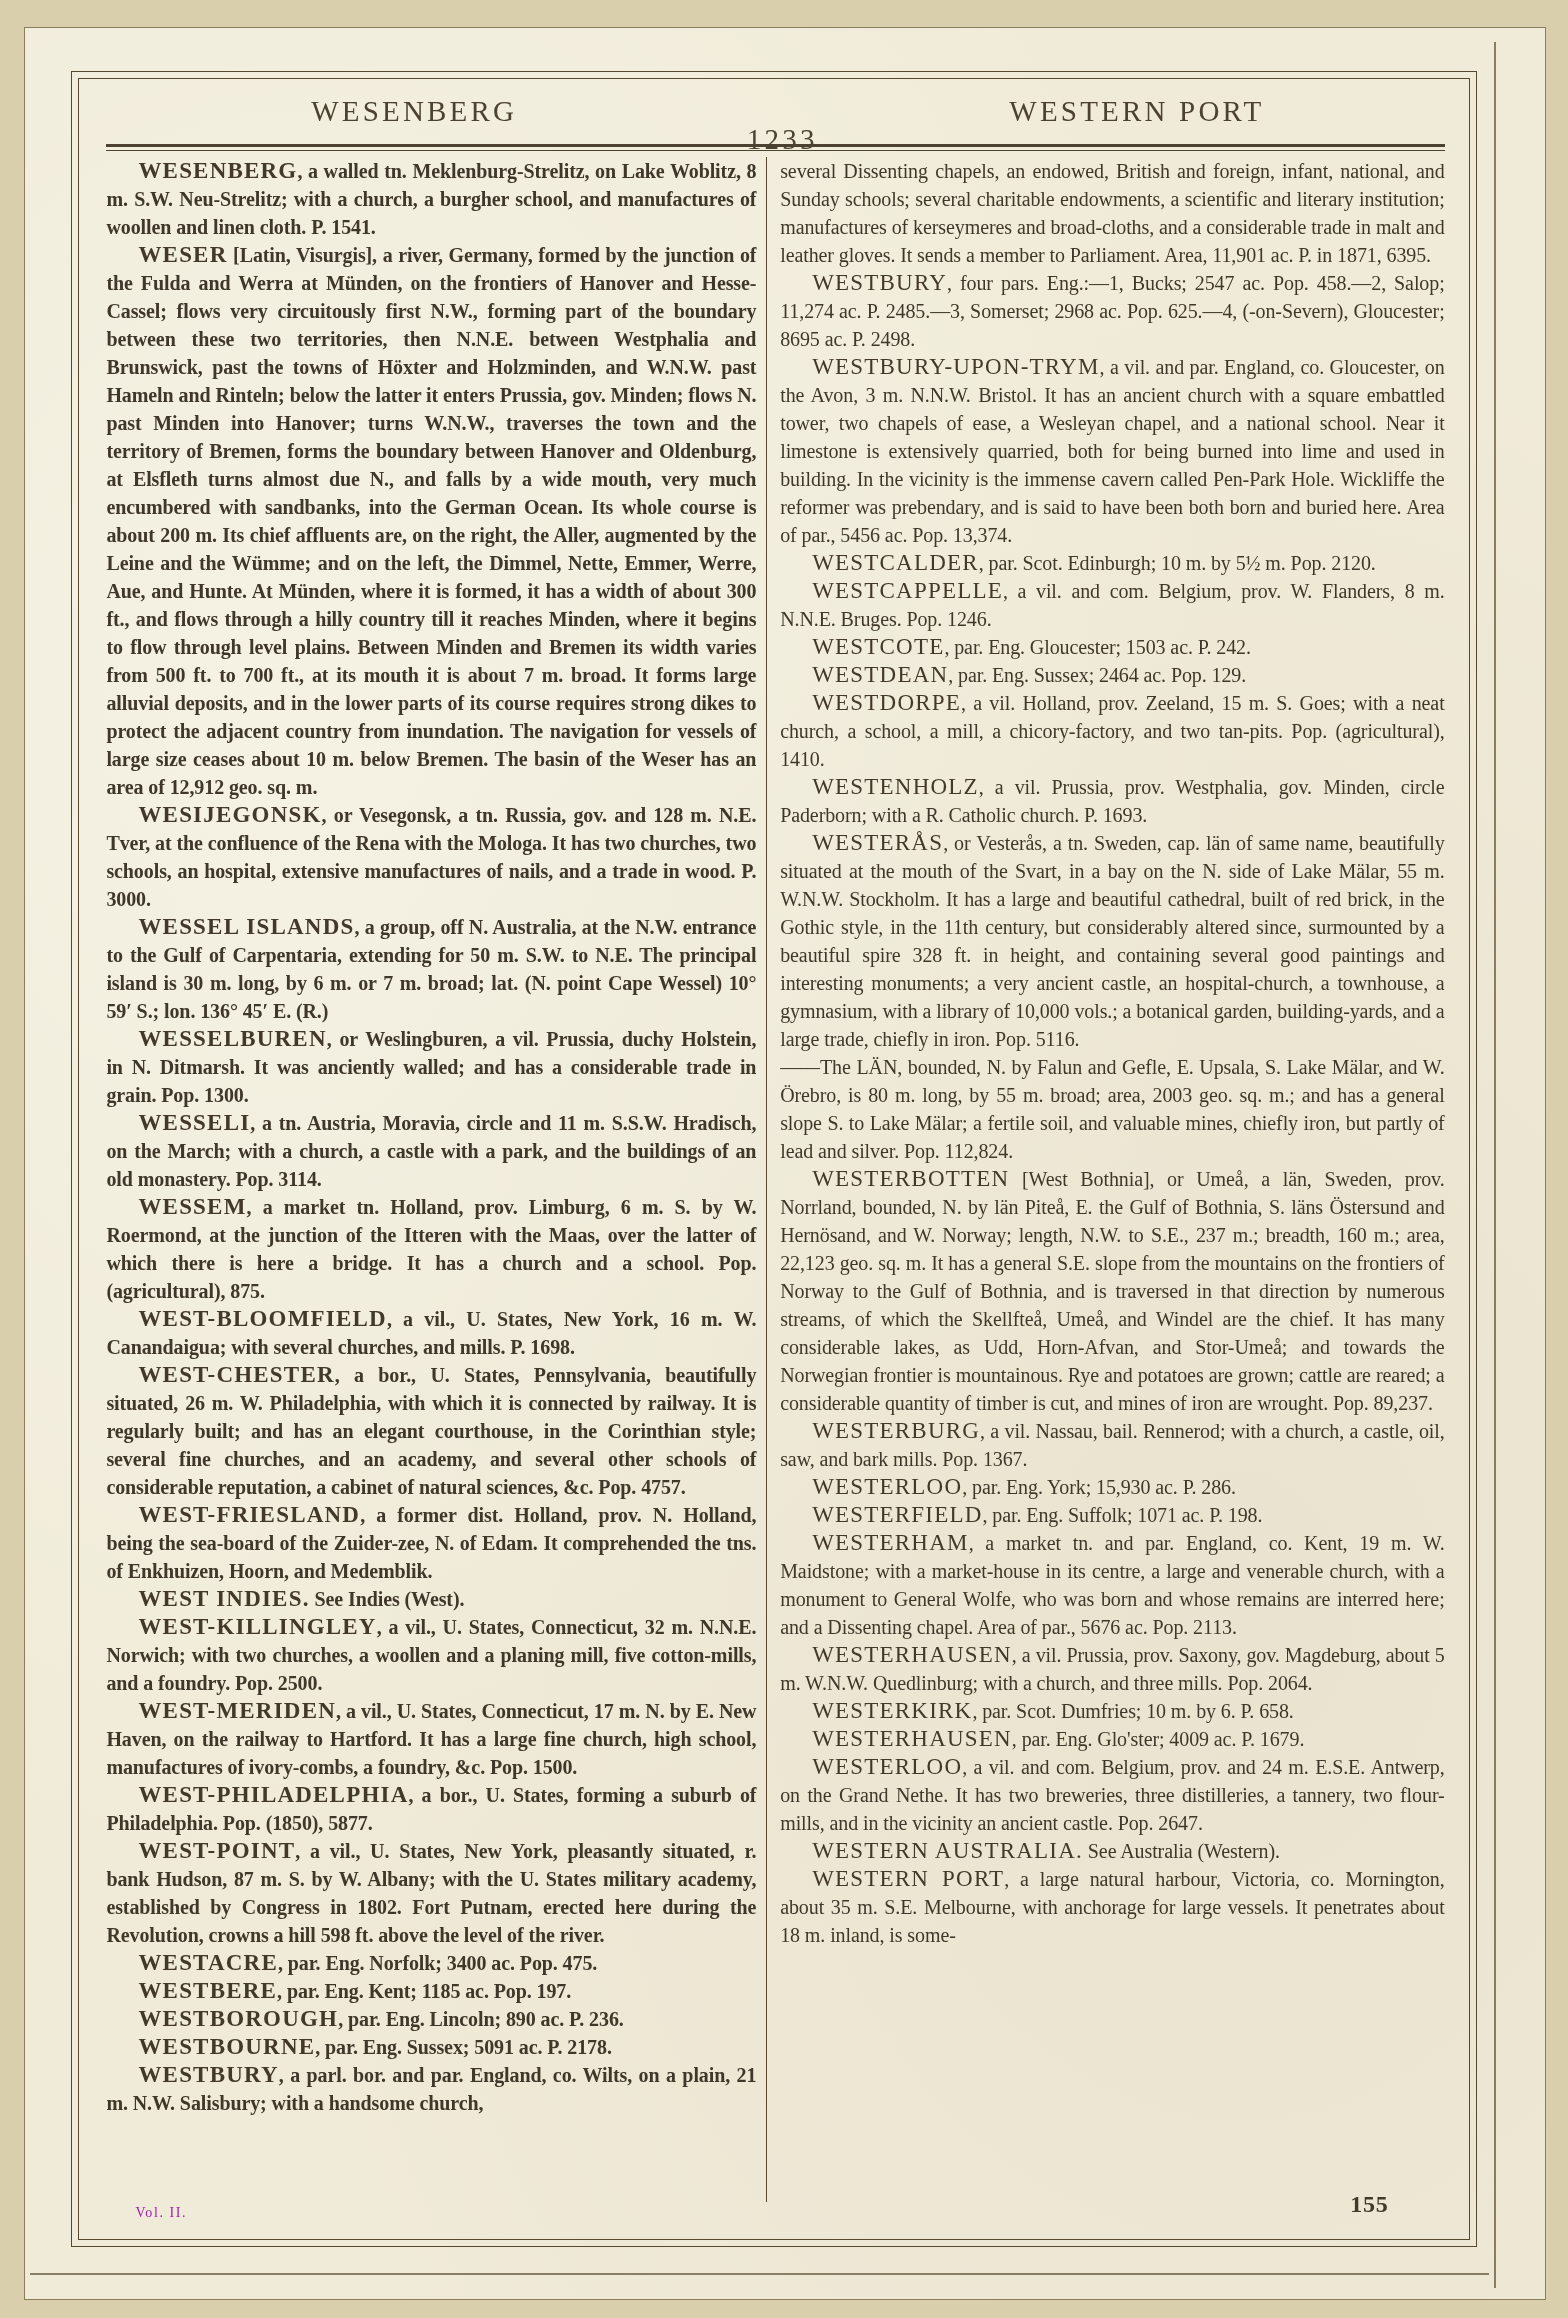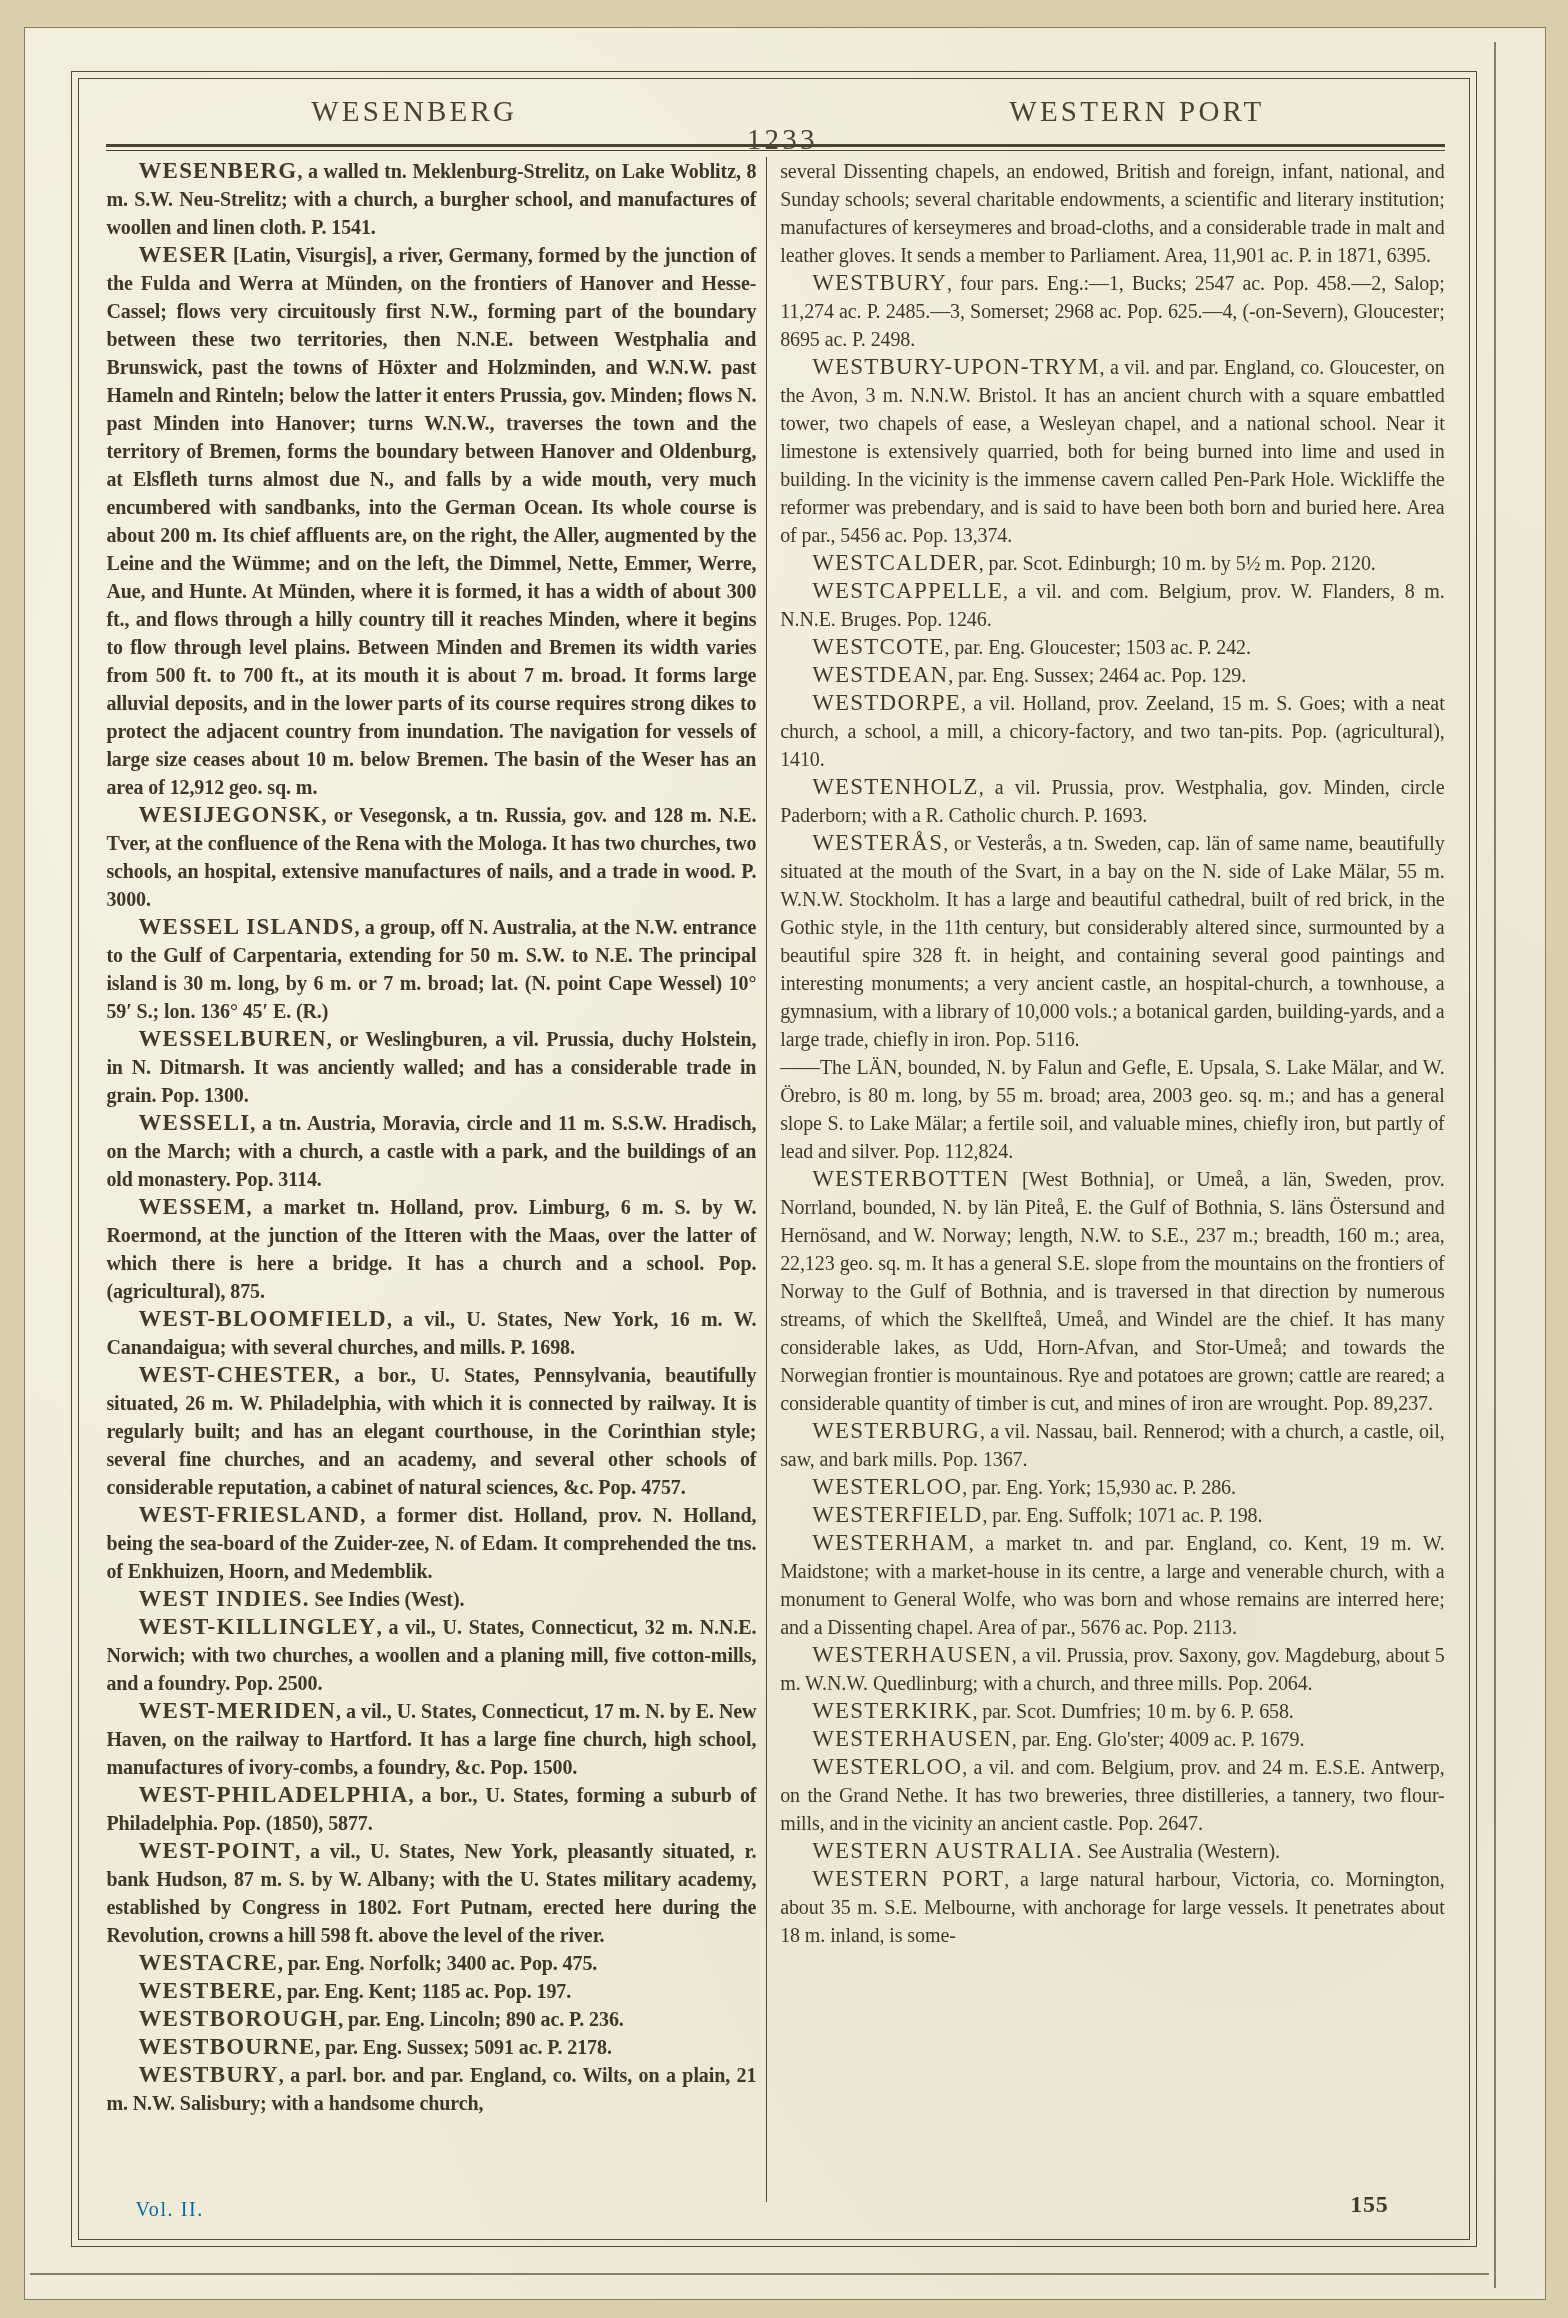--- a/index.html
+++ b/index.html
@@ -76,21 +76,21 @@
   .divider{width:1.6px;background:#55492f;}
   p.entry{margin:0;text-indent:32px;}
   p.entry.no-indent{text-indent:0;}
   .entry-head{
     font-size:23px;
     letter-spacing:1.2px;
     color:#43392a;
   }
   .footer-volume{
     position:absolute;left:56px;bottom:17.5px;
-    font-size:20px;letter-spacing:1.6px;color:#0369a1;
+    font-size:14px;letter-spacing:1.6px;color:#a21caf;
   }
   .footer-page-number{
     position:absolute;right:80px;bottom:20.7px;
     font-size:24px;font-weight:bold;color:#43392a;letter-spacing:0.8px;
   }
 </style>
 </head>
 <body>
 
 <div class="sheet">

